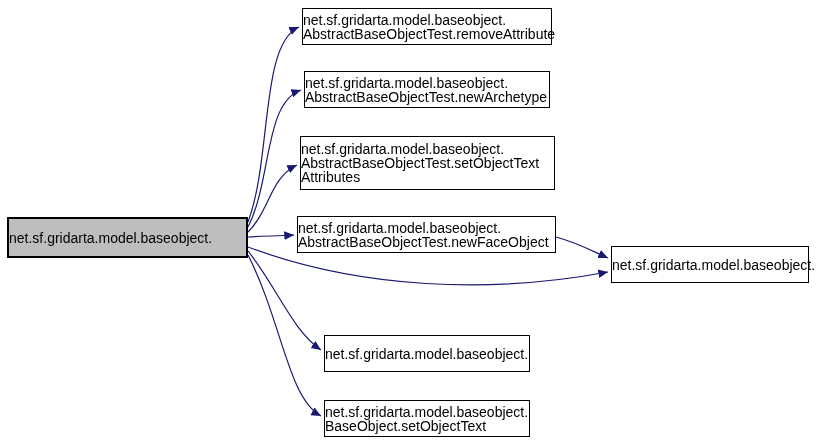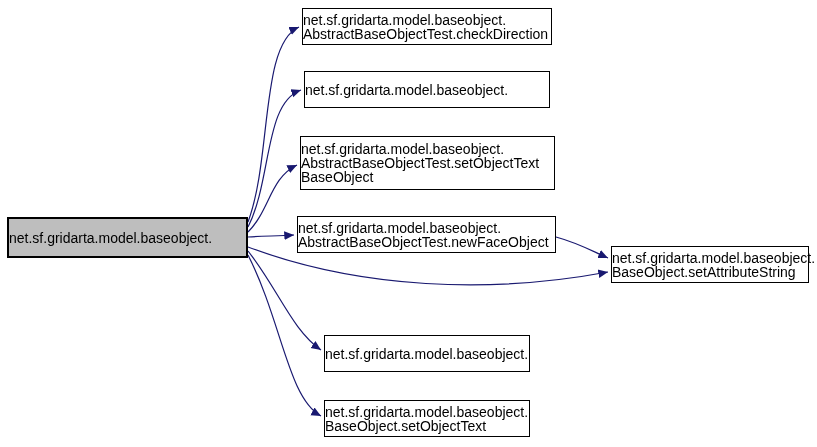--- a/index.html
+++ b/index.html
@@ -69,41 +69,41 @@
     <path class="edge" d="M248,255 C282,322 288,398 321,416" marker-end="url(#arrow)"></path>
     <path class="edge" d="M556,237 C578,243 590,250 608,258" marker-end="url(#arrow)"></path>
   </svg>
 
   <div class="node source" style="left:7px; top:217px; width:241px; height:41px;">
     <span>net.sf.gridarta.model.baseobject.</span>
   </div>
 
   <div class="node" style="left:302px; top:8px; width:250px; height:37px;">
     <span>net.sf.gridarta.model.baseobject.</span>
-    <span>AbstractBaseObjectTest.checkDirection</span>
+    <span>AbstractBaseObjectTest.removeAttribute</span>
   </div>
 
   <div class="node" style="left:304px; top:71px; width:246px; height:37px;">
     <span>net.sf.gridarta.model.baseobject.</span>
+    <span>AbstractBaseObjectTest.newArchetype</span>
   </div>
 
   <div class="node" style="left:300px; top:136px; width:255px; height:54px;">
     <span>net.sf.gridarta.model.baseobject.</span>
     <span>AbstractBaseObjectTest.setObjectText</span>
-    <span>BaseObject</span>
+    <span>Attributes</span>
   </div>
 
   <div class="node" style="left:297px; top:216px; width:259px; height:37px;">
     <span>net.sf.gridarta.model.baseobject.</span>
     <span>AbstractBaseObjectTest.newFaceObject</span>
   </div>
 
   <div class="node" style="left:611px; top:246px; width:198px; height:37px;">
     <span>net.sf.gridarta.model.baseobject.</span>
-    <span>BaseObject.setAttributeString</span>
   </div>
 
   <div class="node" style="left:324px; top:335px; width:206px; height:37px;">
     <span>net.sf.gridarta.model.baseobject.</span>
   </div>
 
   <div class="node" style="left:324px; top:400px; width:206px; height:37px;">
     <span>net.sf.gridarta.model.baseobject.</span>
     <span>BaseObject.setObjectText</span>
   </div>

